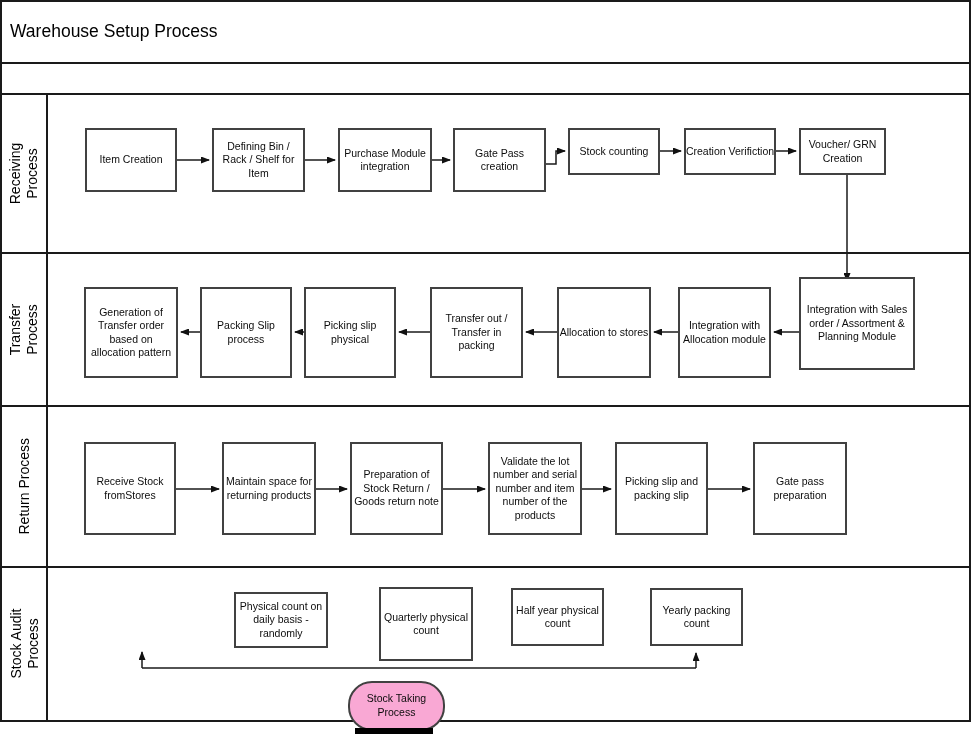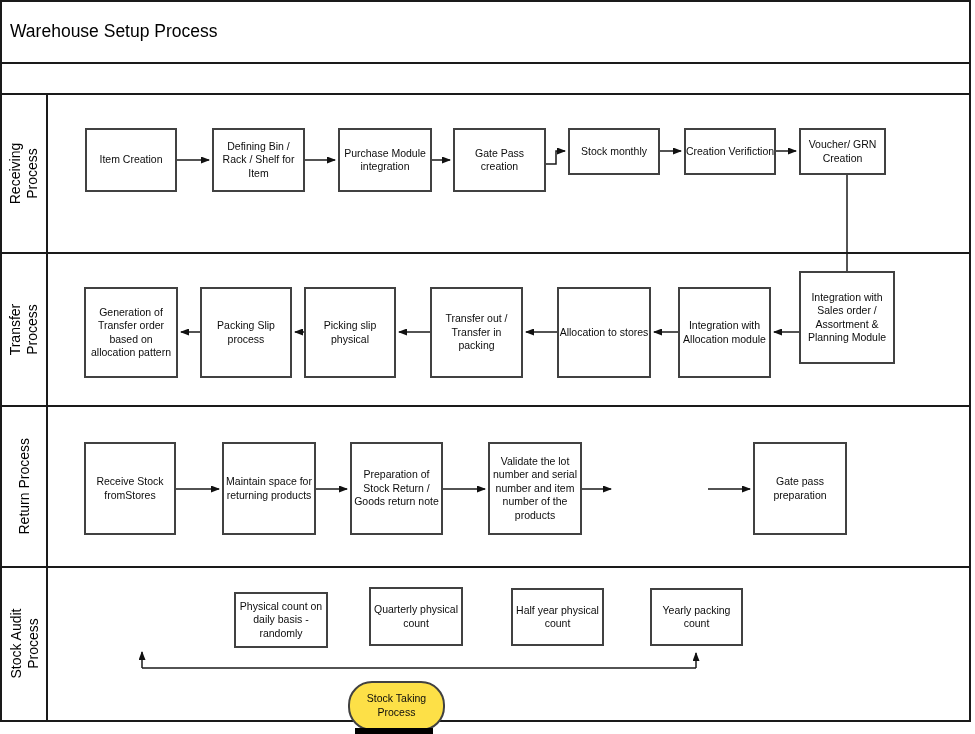--- a/index.html
+++ b/index.html
@@ -28,21 +28,21 @@
     font-size:14px;line-height:1.18;color:#000;white-space:nowrap;flex:none;
   }
   .box{
     position:absolute;background:#fff;border:2px solid #414141;
     box-sizing:border-box;display:flex;align-items:center;justify-content:center;
     text-align:center;font-size:10.5px;line-height:1.28;padding:1px 2px;
     color:#0c0c0c;z-index:3;
   }
   .nw{white-space:nowrap;}
   .stadium{
-    position:absolute;background:#fde047;border:2px solid #414141;border-radius:24px;
+    position:absolute;background:#f9a8d4;border:2px solid #414141;border-radius:24px;
     box-sizing:border-box;display:flex;align-items:center;justify-content:center;
     text-align:center;font-size:10.5px;line-height:1.3;padding:0 12px;
     color:#0c0c0c;z-index:5;
   }
   .clip-bar{position:absolute;left:355px;top:728px;width:78px;height:6px;background:#000;z-index:6;}
   svg.connectors{position:absolute;left:0;top:0;z-index:2;pointer-events:none;}
 </style>
 </head>
 <body>
 
@@ -118,39 +118,40 @@
     <div class="vlabel">
       <div>Stock Audit</div>
       <div>Process</div>
     </div>
   </div>
 
   <div class="box nw" style="left:85px;top:128px;width:92px;height:64px">Item Creation</div>
   <div class="box" style="left:212px;top:128px;width:93px;height:64px">Defining Bin / Rack / Shelf for Item</div>
   <div class="box" style="left:338px;top:128px;width:94px;height:64px">Purchase Module integration</div>
   <div class="box" style="left:453px;top:128px;width:93px;height:64px">Gate Pass creation</div>
-  <div class="box nw" style="left:568px;top:128px;width:92px;height:47px">Stock monthly</div>
+  <div class="box nw" style="left:568px;top:128px;width:92px;height:47px">Stock counting</div>
   <div class="box nw" style="left:684px;top:128px;width:92px;height:47px">Creation Verifiction</div>
   <div class="box" style="left:799px;top:128px;width:87px;height:47px">Voucher/ GRN Creation</div>
 
   <div class="box" style="left:200px;top:287px;width:92px;height:91px">Packing Slip process</div>
   <div class="box" style="left:84px;top:287px;width:94px;height:91px">Generation of Transfer order based on allocation pattern</div>
   <div class="box" style="left:304px;top:287px;width:92px;height:91px">Picking slip physical</div>
   <div class="box" style="left:430px;top:287px;width:93px;height:91px">Transfer out / Transfer in packing</div>
   <div class="box nw" style="left:557px;top:287px;width:94px;height:91px">Allocation to stores</div>
   <div class="box" style="left:678px;top:287px;width:93px;height:91px">Integration with Allocation module</div>
-  <div class="box" style="left:799px;top:271px;width:96px;height:93px">Integration with Sales order / Assortment &amp; Planning Module</div>
+  <div class="box" style="left:799px;top:277px;width:116px;height:93px">Integration with Sales order / Assortment &amp; Planning Module</div>
 
   <div class="box" style="left:84px;top:442px;width:92px;height:93px">Receive Stock fromStores</div>
   <div class="box" style="left:222px;top:442px;width:94px;height:93px">Maintain space for returning products</div>
   <div class="box" style="left:350px;top:442px;width:93px;height:93px">Preparation of Stock Return / Goods return note</div>
   <div class="box" style="left:488px;top:442px;width:94px;height:93px">Validate the lot number and serial number and item number of the products</div>
+  <div class="box" style="left:615px;top:442px;width:93px;height:93px">Picking slip and packing slip</div>
   <div class="box" style="left:753px;top:442px;width:94px;height:93px">Gate pass preparation</div>
 
   <div class="box" style="left:234px;top:592px;width:94px;height:56px">Physical count on daily basis - randomly</div>
-  <div class="box" style="left:369px;top:587px;width:94px;height:59px">Quarterly physical count</div>
+  <div class="box" style="left:379px;top:587px;width:94px;height:74px">Quarterly physical count</div>
   <div class="box" style="left:511px;top:588px;width:93px;height:58px">Half year physical count</div>
   <div class="box" style="left:650px;top:588px;width:93px;height:58px">Yearly packing count</div>
 
   <div class="stadium" style="left:348px;top:681px;width:97px;height:50px">Stock Taking Process</div>
   <div class="clip-bar"></div>
 
 </div>
 
 </body></html>

